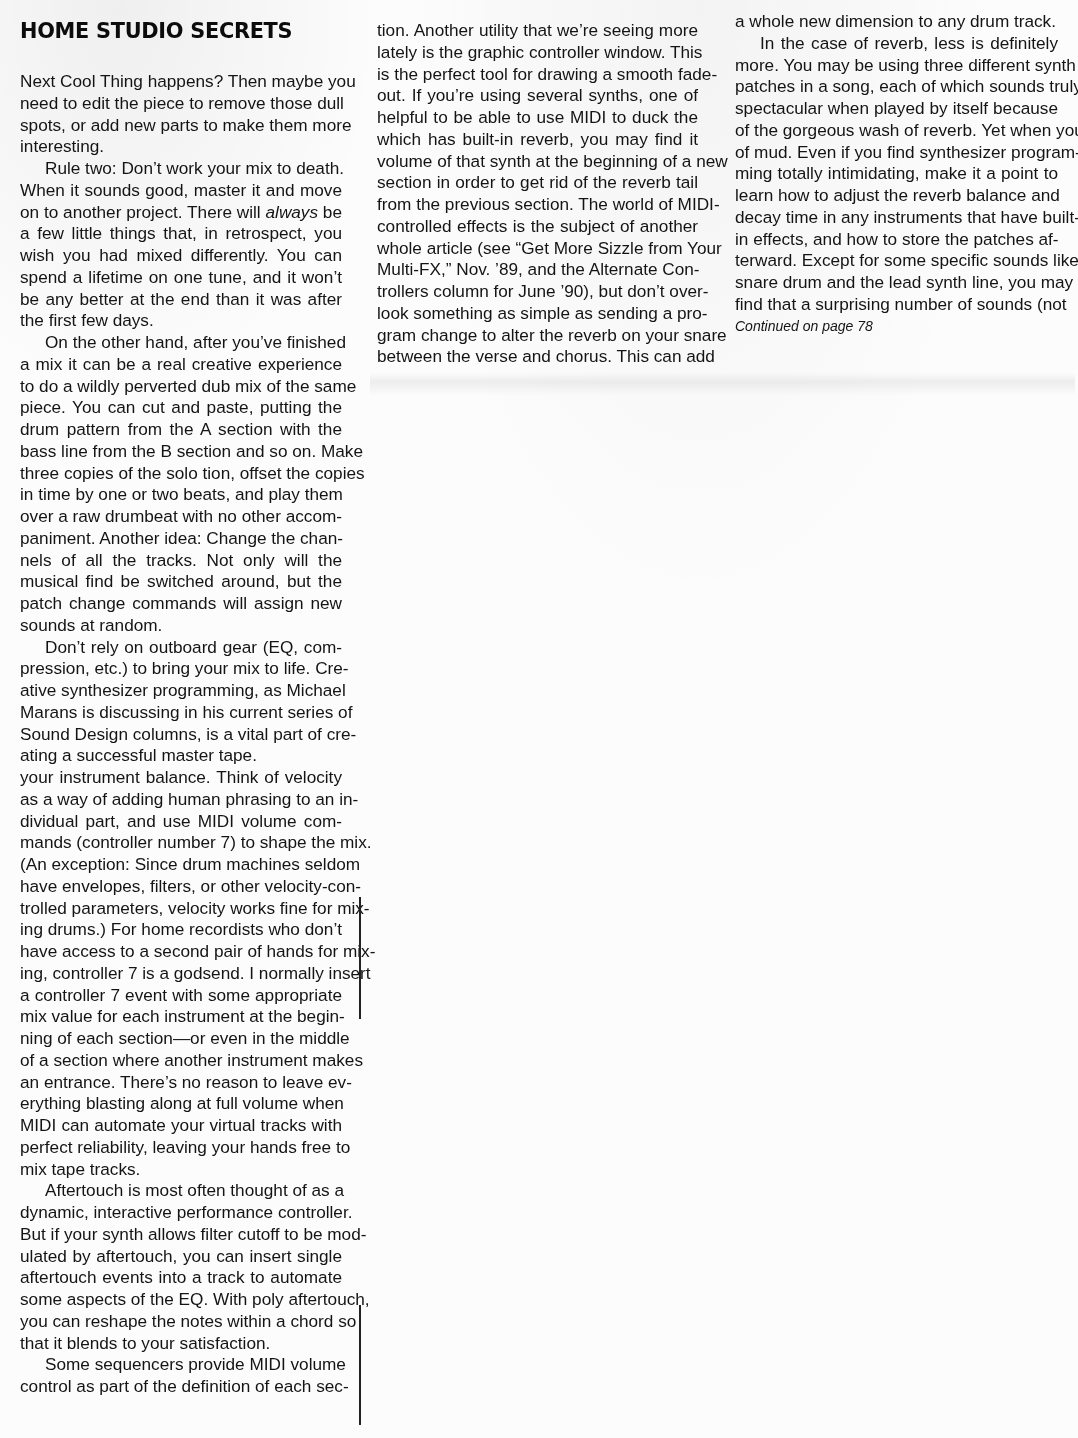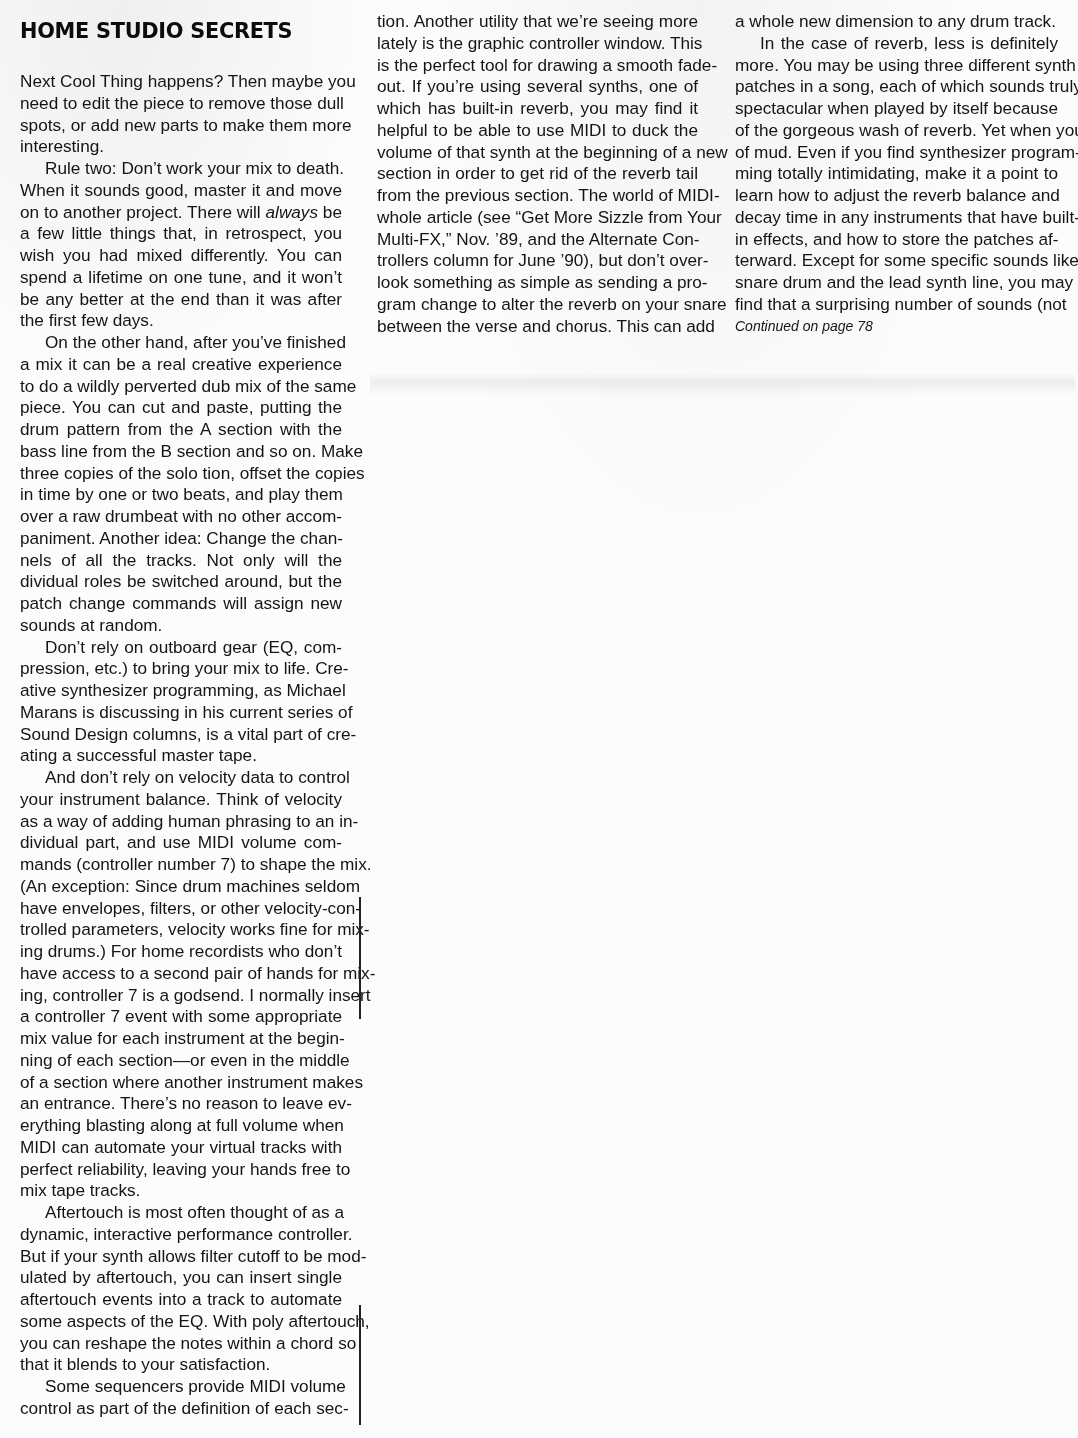--- a/index.html
+++ b/index.html
@@ -38,21 +38,21 @@
       font-size: 17.2px;
       line-height: 21.75px;
       text-align: justify;
       text-align-last: left;
       hyphens: manual;
     }
     .col p { margin: 0; }
     .col p .line { display: block; text-align: justify; text-align-last: justify; white-space: nowrap; }
     .col p .line.last { text-align-last: left; }
     #col1 { left: 20px; top: 59px; width: 322px; margin-top: 12px; }
-    #col2 { left: 377px; top: 11px; width: 321px; }
+    #col2 { left: 377px; top: 20px; width: 321px; }
     #col3 { left: 735px; top: 11px; width: 323px; }
     .cont {
       display: block; text-align: center; font-style: italic;
       font-size: 14px; line-height: 20px;
       padding-right: 0px;
     }
     .rule {
       position: absolute; width: 1.6px; background: #222;
     }
     #rule1 { left: 359px; top: 897px; height: 122px; }
@@ -89,34 +89,33 @@
       <span class="line">a mix it can be a real creative experience</span>
       <span class="line">to do a wildly perverted dub mix of the same</span>
       <span class="line">piece. You can cut and paste, putting the</span>
       <span class="line">drum pattern from the A section with the</span>
       <span class="line">bass line from the B section and so on. Make</span>
       <span class="line">three copies of the solo tion, offset the copies</span>
       <span class="line">in time by one or two beats, and play them</span>
       <span class="line">over a raw drumbeat with no other accom-</span>
       <span class="line">paniment. Another idea: Change the chan-</span>
       <span class="line">nels of all the tracks. Not only will the</span>
-      <span class="line">dividual roles be switched around, but the</span>
+      <span class="line">musical find be switched around, but the</span>
       <span class="line">patch change commands will assign new</span>
       <span class="line last">sounds at random.</span>
     </p>
     <p>
       <span class="line" style="padding-left: 25px;">Don’t rely on outboard gear (EQ, com-</span>
       <span class="line">pression, etc.) to bring your mix to life. Cre-</span>
       <span class="line">ative synthesizer programming, as Michael</span>
       <span class="line">Marans is discussing in his current series of</span>
       <span class="line">Sound Design columns, is a vital part of cre-</span>
       <span class="line last">ating a successful master tape.</span>
     </p>
     <p>
-      <span class="line" style="padding-left: 25px;">And don’t rely on velocity data to control</span>
       <span class="line">your instrument balance. Think of velocity</span>
       <span class="line">as a way of adding human phrasing to an in-</span>
       <span class="line">dividual part, and use MIDI volume com-</span>
       <span class="line">mands (controller number 7) to shape the mix.</span>
       <span class="line">(An exception: Since drum machines seldom</span>
       <span class="line">have envelopes, filters, or other velocity-con-</span>
       <span class="line">trolled parameters, velocity works fine for mix-</span>
       <span class="line">ing drums.) For home recordists who don’t</span>
       <span class="line">have access to a second pair of hands for mix-</span>
       <span class="line">ing, controller 7 is a godsend. I normally insert</span>
@@ -144,25 +143,26 @@
       <span class="line" style="padding-left: 25px;">Some sequencers provide MIDI volume</span>
       <span class="line">control as part of the definition of each sec-</span>
     </p>
   </div>
 <div class="col" id="col2">
     <p>
       <span class="line">tion. Another utility that we’re seeing more</span>
       <span class="line">lately is the graphic controller window. This</span>
       <span class="line">is the perfect tool for drawing a smooth fade-</span>
       <span class="line">out. If you’re using several synths, one of</span>
+      <span class="line">helpful to be able to use MIDI to duck the</span>
       <span class="line">which has built-in reverb, you may find it</span>
-      <span class="line">helpful to be able to use MIDI to duck the</span>
       <span class="line">volume of that synth at the beginning of a new</span>
       <span class="line">section in order to get rid of the reverb tail</span>
       <span class="line">from the previous section. The world of MIDI-</span>
+      <span class="line">controlled effects is the subject of another</span>
       <span class="line">whole article (see “Get More Sizzle from Your</span>
       <span class="line">Multi-FX,” Nov. ’89, and the Alternate Con-</span>
       <span class="line">trollers column for June ’90), but don’t over-</span>
       <span class="line">look something as simple as sending a pro-</span>
       <span class="line">gram change to alter the reverb on your snare</span>
       <span class="line">between the verse and chorus. This can add</span>
     </p>
   </div>
 <div class="col" id="col3">
     <p>

